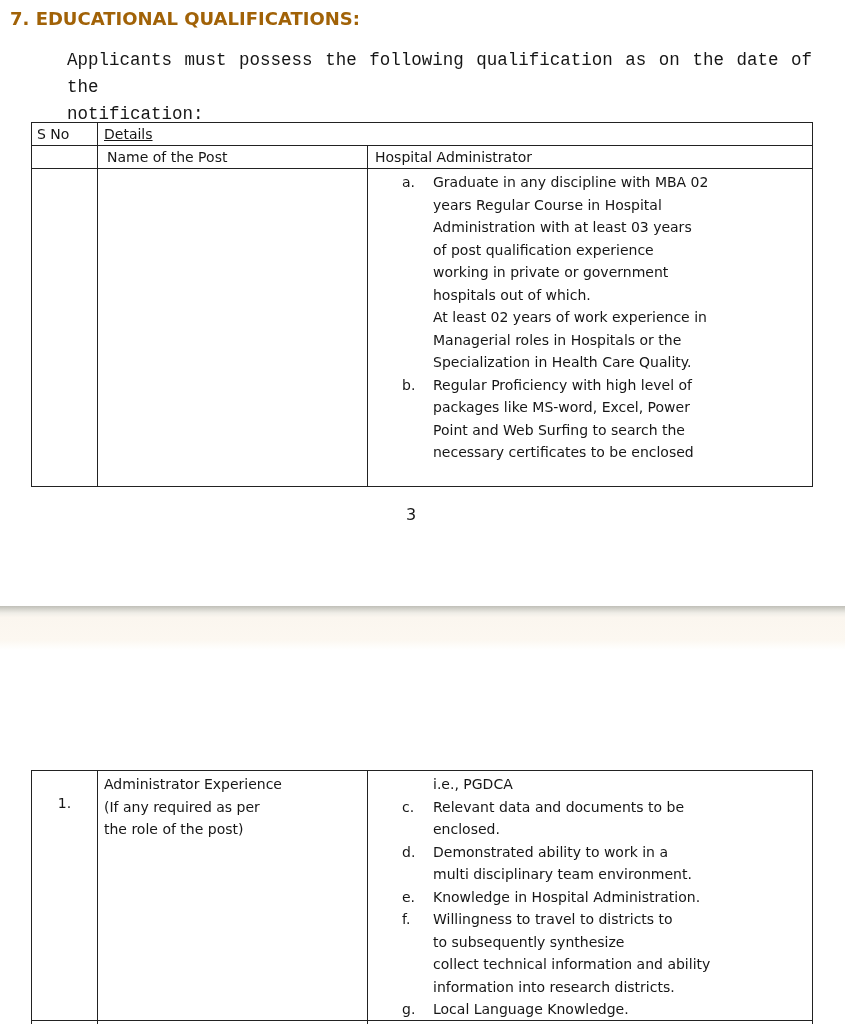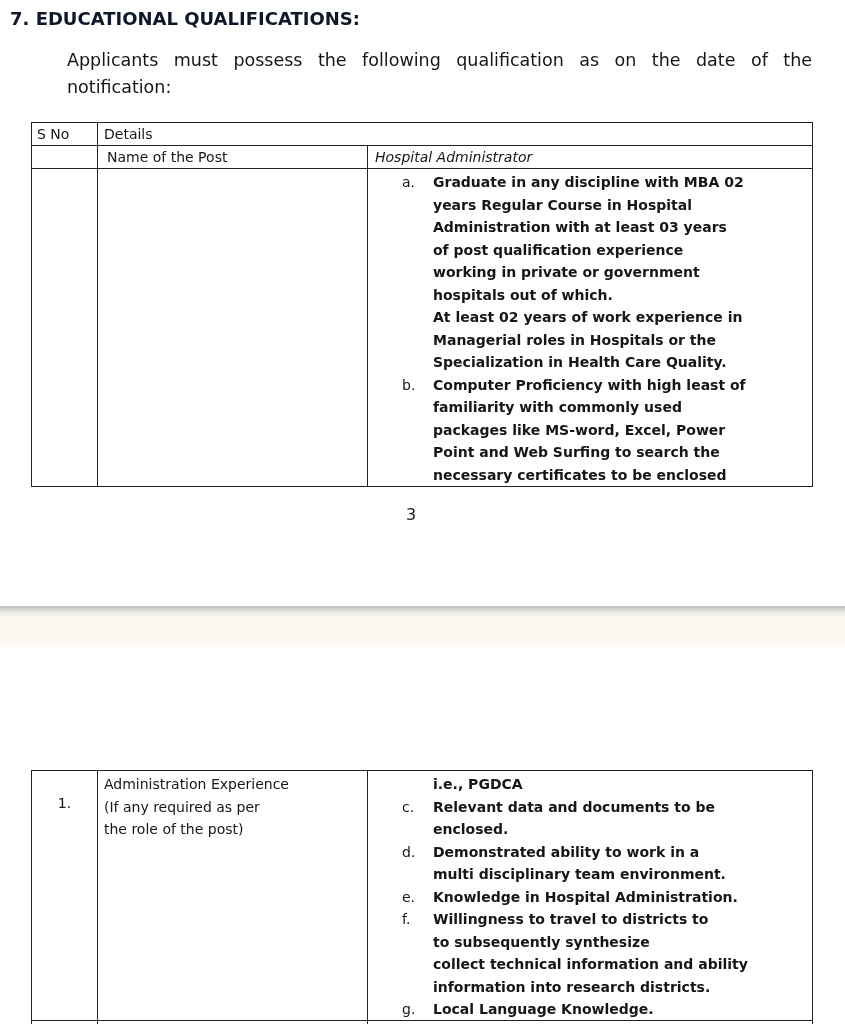--- a/index.html
+++ b/index.html
@@ -11,27 +11,27 @@
     font-family: "DejaVu Sans", "Liberation Sans", sans-serif;
     color: #161616;
   }
   .abs { position: absolute; }
 
   
   .heading {
     left: 10px; top: 6px;
     font-size: 18px; font-weight: bold;
     line-height: 26px; margin: 0;
-    white-space: nowrap; color: #0f172a;
+    white-space: nowrap; color: #a16207;
   }
 
   
   .intro {
     left: 67px; top: 47px; width: 745px;
-    font-size: 17.5px; line-height: 27px;
+    font-size: 17.5px; line-height: 27px; font-family: Liberation Mono, monospace;
   }
   .jline { text-align: justify; text-align-last: justify; }
 
   
   .tbl {
     display: grid;
     border: 1px solid #222;
     background: #fff;
   }
   .tbl1 {
@@ -44,31 +44,31 @@
     grid-template-columns: 66px 270px 444px;
     grid-template-rows: 250px 14px;
   }
   .cell {
     font-size: 14px; line-height: 22.5px;
     overflow: hidden; box-sizing: border-box;
   }
   .br { border-right: 1px solid #222; }
   .bb { border-bottom: 1px solid #222; }
   .c-sno   { padding: 0 0 0 5px; }
-  .c-hdet  { grid-column: 2 / 4; padding: 0 0 0 6px; }
+  .c-hdet  { grid-column: 2 / 4; padding: 0 0 0 6px; text-decoration: underline; }
   .c-plabel{ padding: 0 0 0 9px; white-space: nowrap; }
-  .c-pval  { padding: 0 0 0 7px; white-space: nowrap; font-style: italic; }
+  .c-pval  { padding: 0 0 0 7px; white-space: nowrap; }
   .c-list  { padding-top: 2px; }
   .c-serial{ padding-top: 21px; text-align: center; }
   .c-label { padding: 2px 0 0 6px; }
 
   
   .li { display: flex; padding-left: 34px; }
   .li-m { flex: 0 0 31px; white-space: nowrap; }
-  .li-t { white-space: nowrap; font-weight: bold; }
+  .li-t { white-space: nowrap; }
   .pl-line { white-space: nowrap; }
 
   
   .pagenum {
     left: 0; top: 503px; width: 822px;
     text-align: center; font-size: 16px; line-height: 24px;
   }
 
   
   .page-gap {
@@ -132,25 +132,24 @@
         <div class="li">
           <span class="li-m"></span>
           <span class="li-t">Managerial roles in Hospitals or the</span>
         </div>
         <div class="li">
           <span class="li-m"></span>
           <span class="li-t">Specialization in Health Care Quality.</span>
         </div>
         <div class="li">
           <span class="li-m">b.</span>
-          <span class="li-t">Computer Proficiency with high least of</span>
-        </div>
-        <div class="li">
-          <span class="li-m"></span>
-          <span class="li-t">familiarity with commonly used</span>
+          <span class="li-t">Regular Proficiency with high level of</span>
+        </div>
+        <div class="li">
+          <span class="li-m"></span>
         </div>
         <div class="li">
           <span class="li-m"></span>
           <span class="li-t">packages like MS-word, Excel, Power</span>
         </div>
         <div class="li">
           <span class="li-m"></span>
           <span class="li-t">Point and Web Surfing to search the</span>
         </div>
         <div class="li">
@@ -160,21 +159,21 @@
       </div>
   </div>
 
   <div class="abs pagenum">3</div>
 
   <div class="abs page-gap"></div>
 
   <div class="abs tbl tbl2">
     <div class="cell br bb c-serial">1.</div>
     <div class="cell br bb c-label">
-        <div class="pl-line">Administration Experience</div>
+        <div class="pl-line">Administrator Experience</div>
         <div class="pl-line">(If any required as per</div>
         <div class="pl-line">the role of the post)</div>
       </div>
     <div class="cell bb c-list">
         <div class="li">
           <span class="li-m"></span>
           <span class="li-t">i.e., PGDCA</span>
         </div>
         <div class="li">
           <span class="li-m">c.</span>

